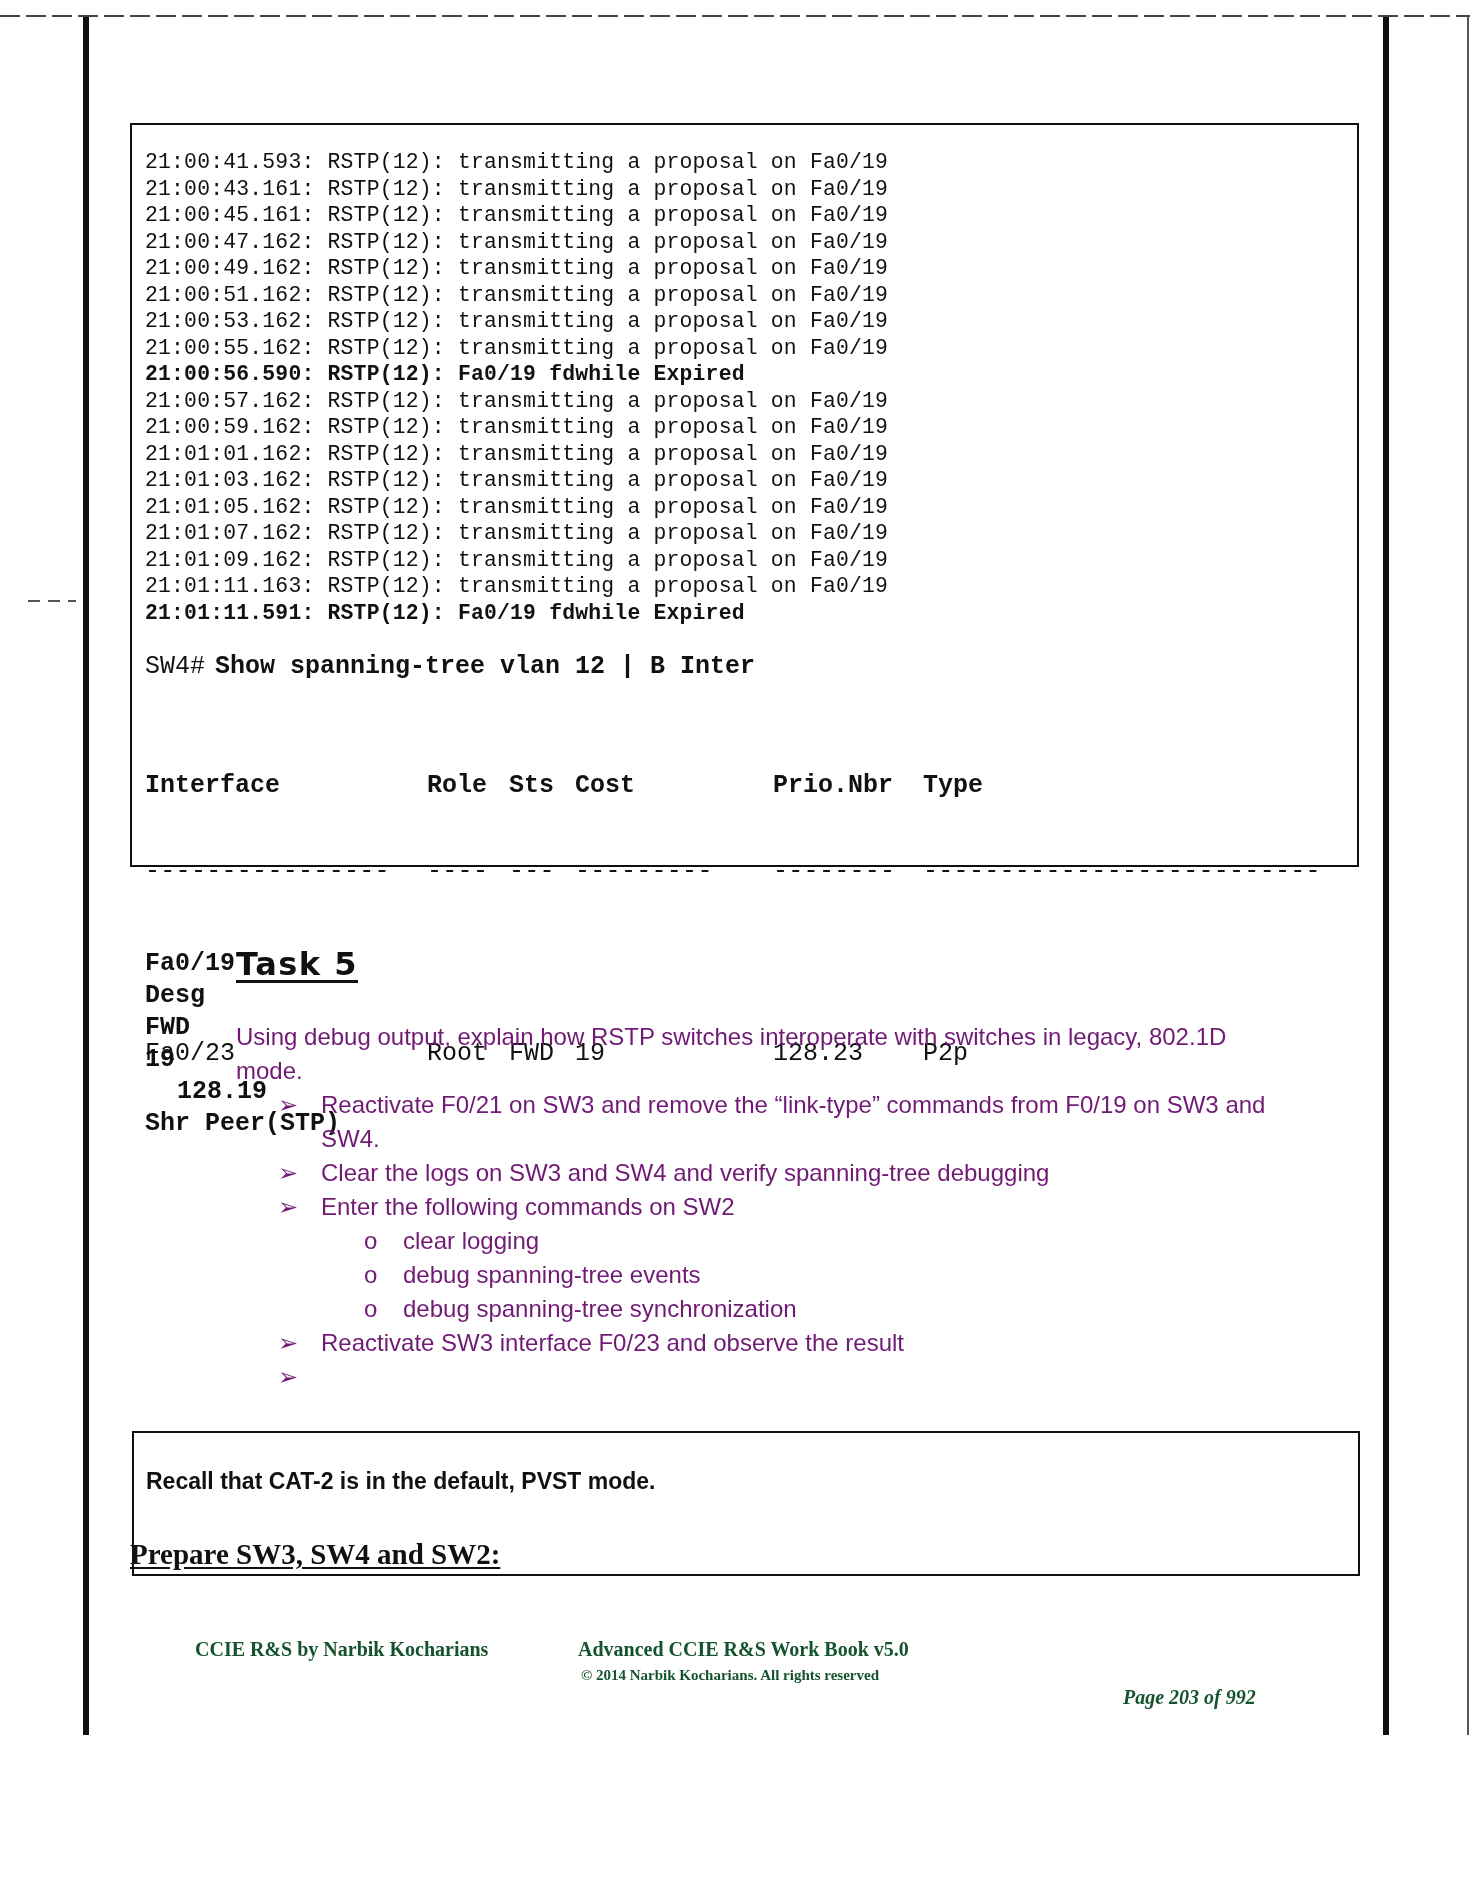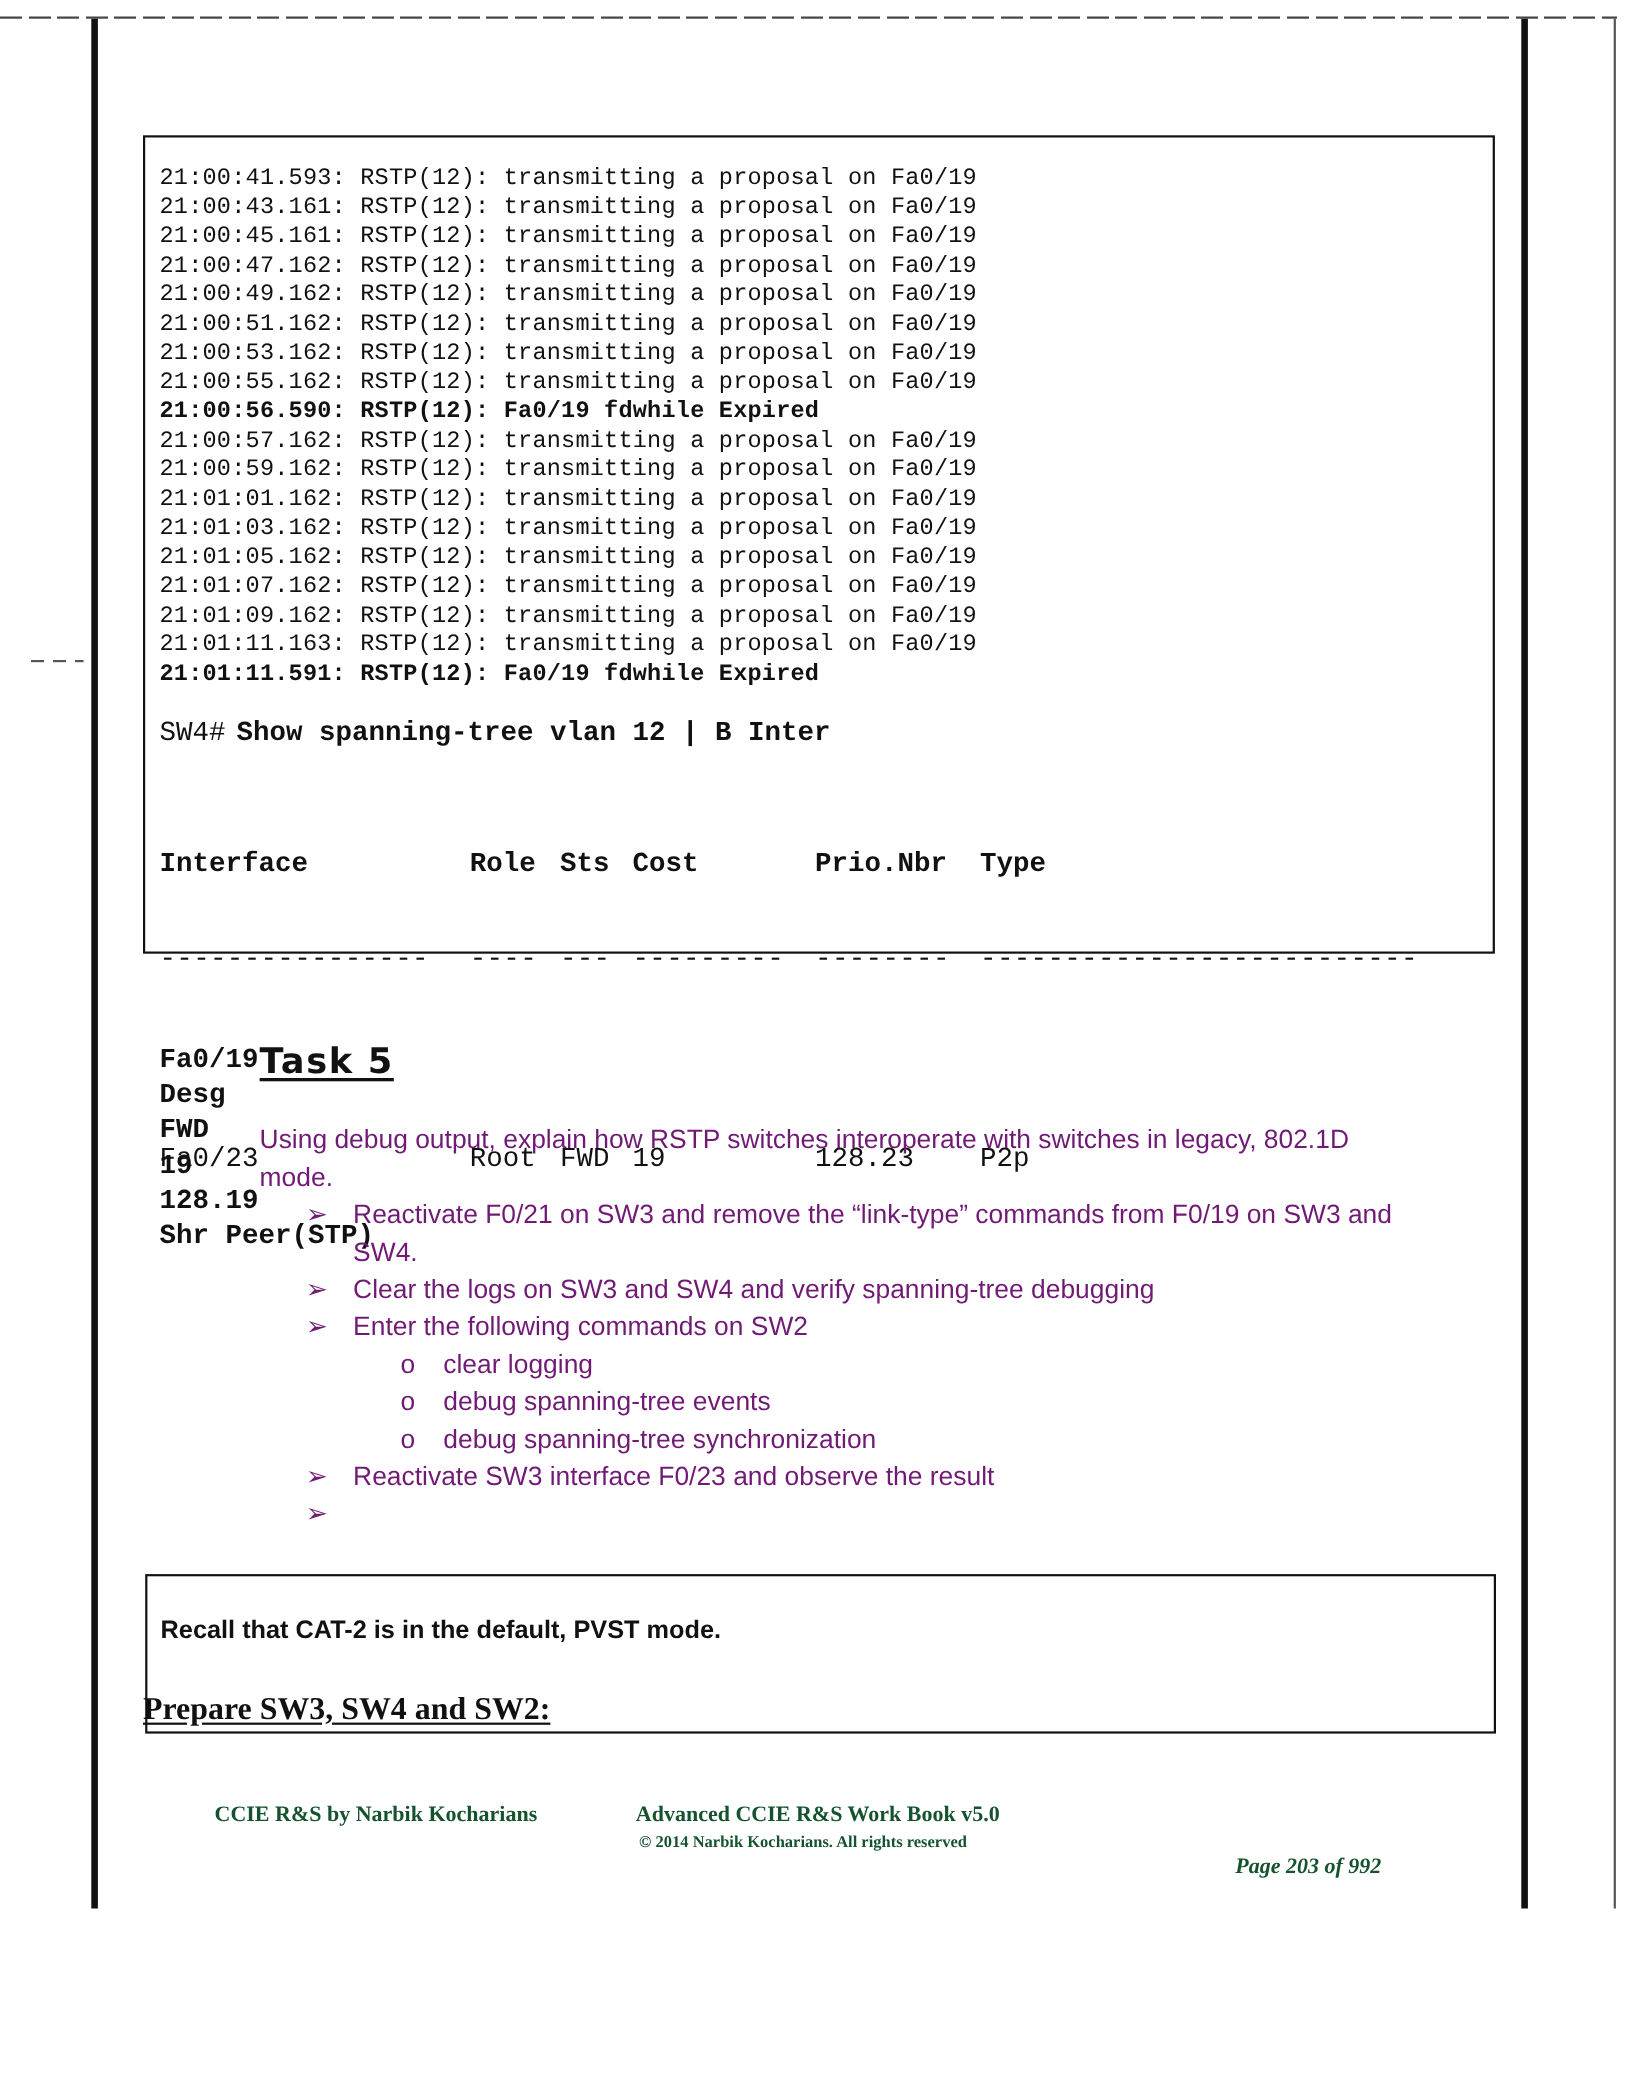--- a/index.html
+++ b/index.html
@@ -24,21 +24,21 @@
 
   .stp-table { left: 145px; top: 712px; font-size: 25px; white-space: pre; }
   .stp-row { height: 32px; line-height: 32px; display: flex; }
   .stp-row.header { font-weight: bold; height: 30px; }
   .stp-row.dashes { height: 32px; line-height: 28px; letter-spacing: 0.3px; }
   .stp-row.bold { font-weight: bold; flex-direction: column; }
   .c-if { width: 282px; }
   .c-role { width: 82px; }
   .c-sts { width: 66px; }
   .c-cost { width: 166px; }
-  .c-prio { width: 150px; }
+  .c-prio { width: 150px; margin-left: 32px; }
   .c-type { width: 430px; }
 
   .task-title { left: 236px; top: 945px; font-family: "DejaVu Sans", sans-serif; font-weight: bold; font-size: 32px; text-decoration: underline; text-underline-offset: 5px; letter-spacing: 1.5px; }
 
   .body-text { font-family: "Liberation Sans", "DejaVu Sans", sans-serif; font-size: 24px; color: #701a75; }
   .para { left: 236px; top: 1020px; width: 1000px; line-height: 34px; }
   .list { left: 278px; top: 1088px; width: 1000px; }
   .li { position: relative; line-height: 34px; padding-left: 43px; }
   .li .glyph { position: absolute; left: 0; top: 0; }
   .li.sub { padding-left: 125px; }

